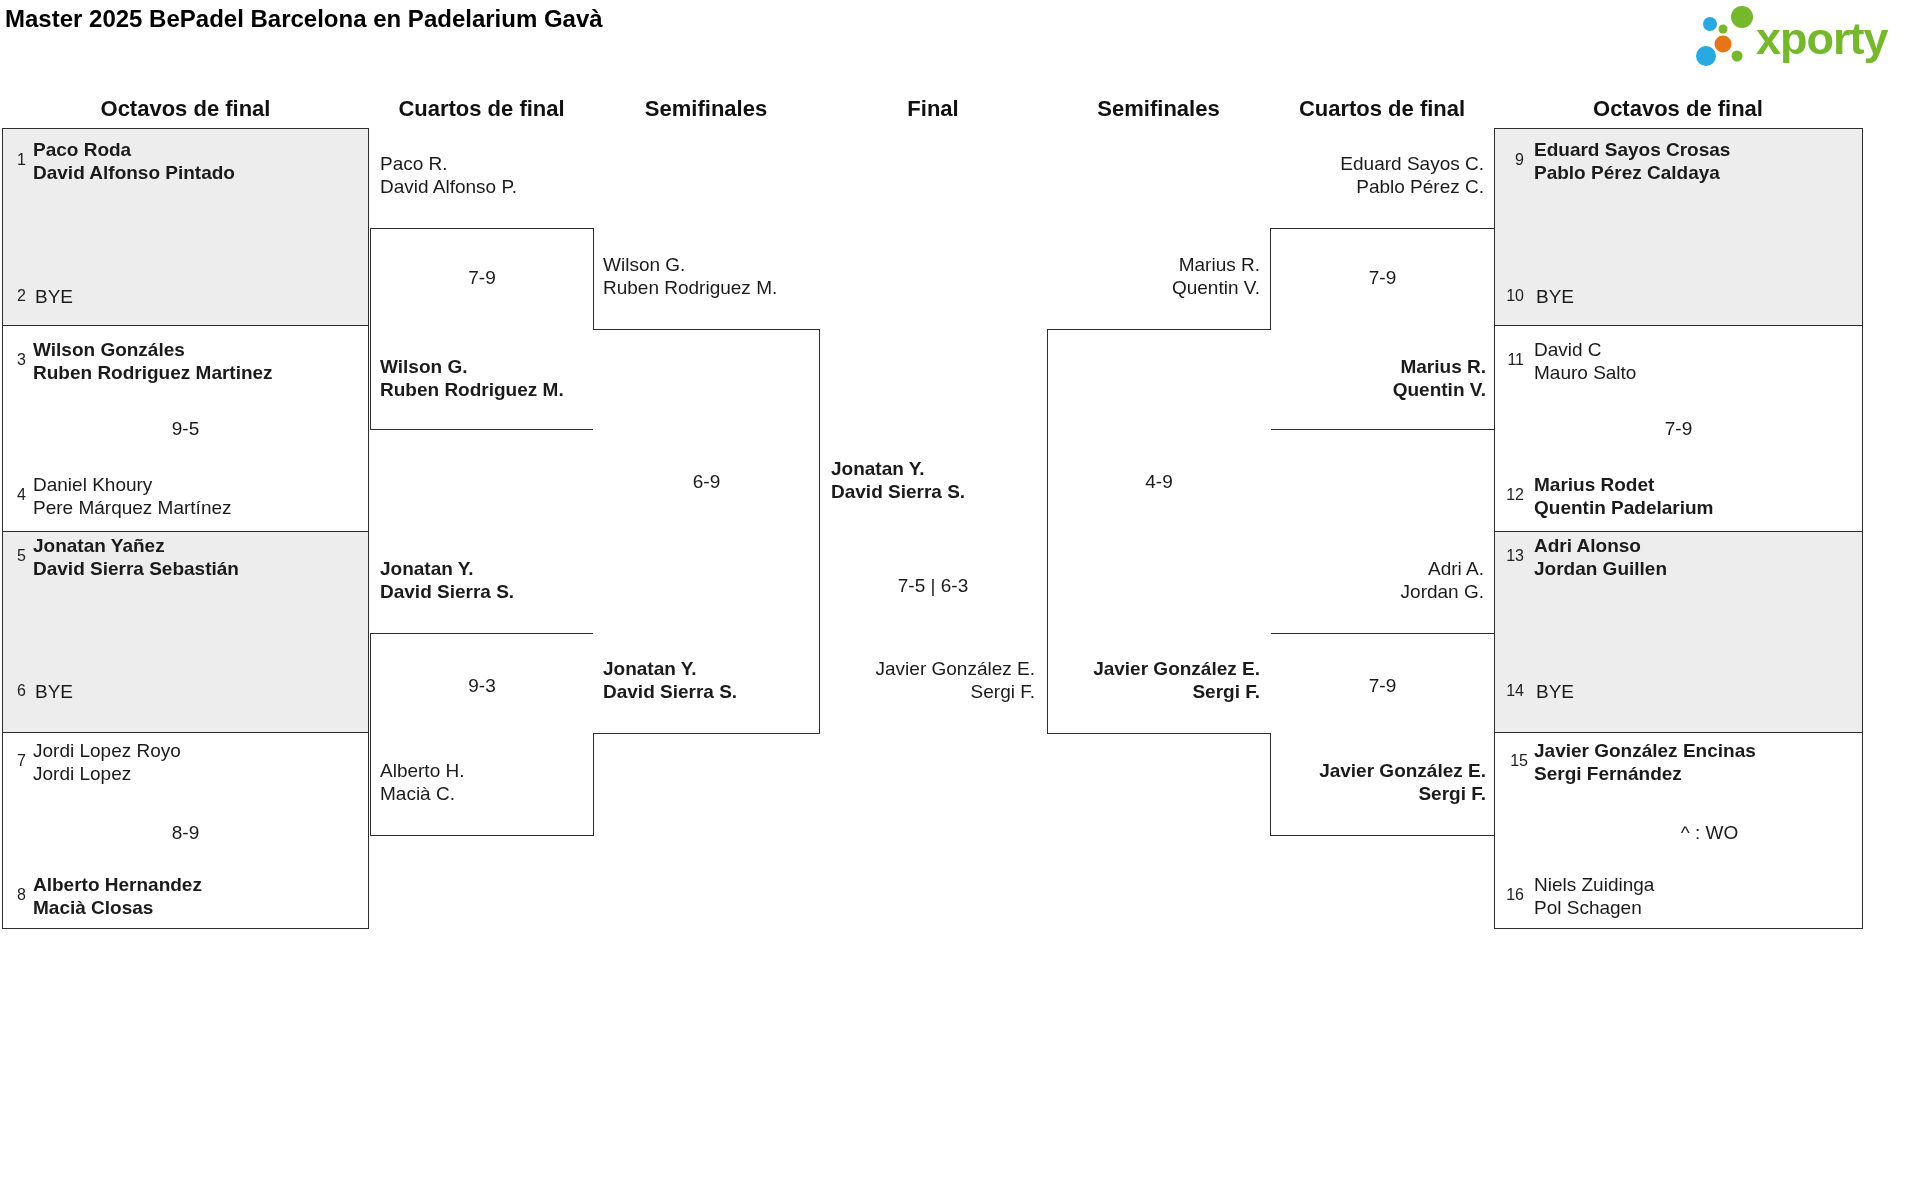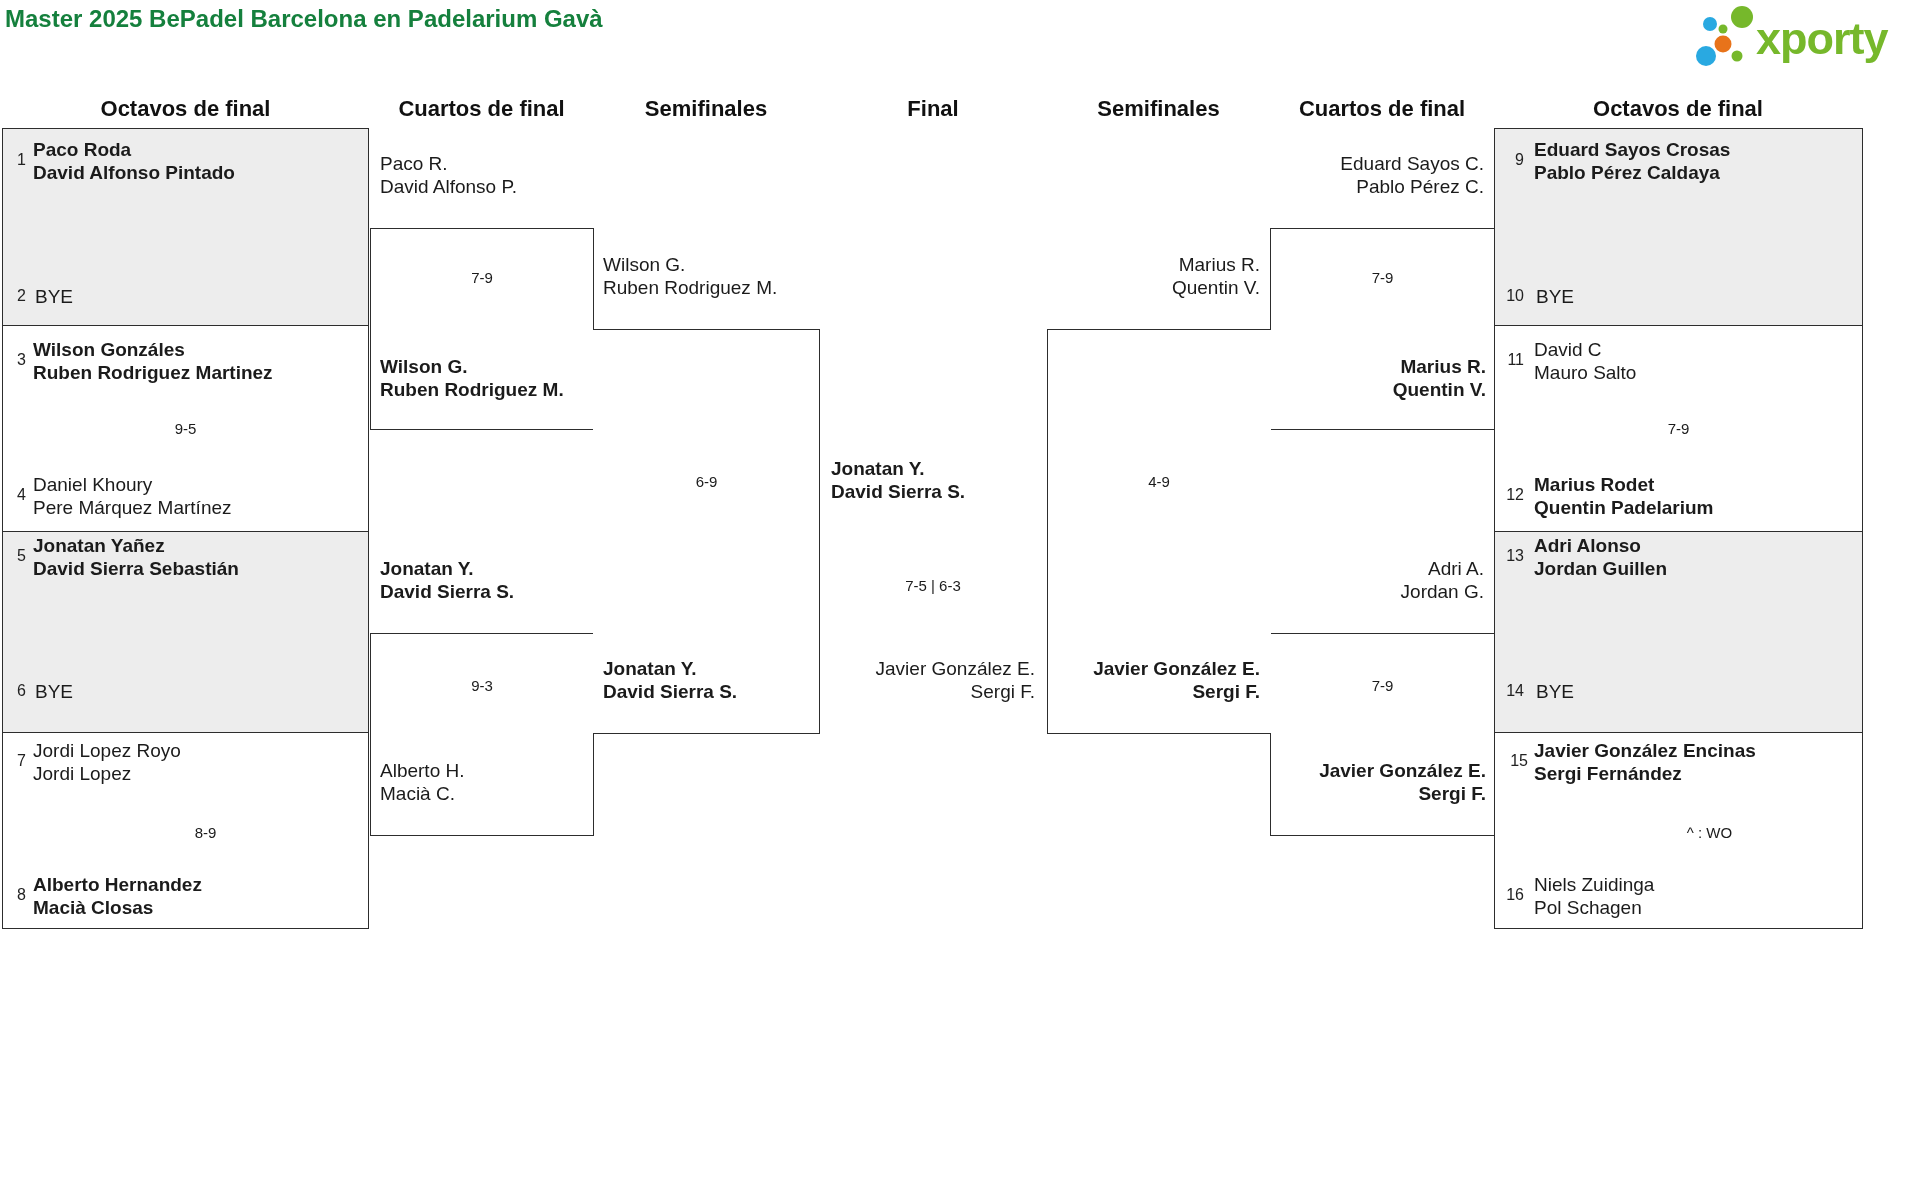--- a/index.html
+++ b/index.html
@@ -1,28 +1,28 @@
 <!DOCTYPE html>
 <html><head>
 <meta charset="utf-8">
 <style>
   html,body{margin:0;padding:0;background:#fff;}
   #stage{position:relative;width:1920px;height:1199px;background:#ffffff;overflow:hidden;
          font-family:"Liberation Sans",sans-serif;color:#1b1b1b;}
-  .title{position:absolute;left:5px;top:4px;font-size:24px;line-height:30px;font-weight:700;color:#15803d;}
+  .title{position:absolute;left:5px;top:4px;font-size:24px;line-height:30px;font-weight:700;color:#000000;}
   .hdr{position:absolute;top:96px;font-size:22px;font-weight:700;text-align:center;color:#111;white-space:nowrap;}
   .box{position:absolute;border:1px solid #2d2d2d;box-sizing:border-box;background:#fff;}
   .box.shade{background:#ededed;}
   .box.open-left{border-left:none;}
   .box.open-right{border-right:none;}
   .nm{position:absolute;font-size:19px;line-height:23px;white-space:nowrap;color:#1b1b1b;font-weight:400;}
   .nm.b{font-weight:700;}
   .nm.ra{text-align:right;}
   .seed{position:absolute;font-size:16px;line-height:20px;color:#222;text-align:right;}
-  .sc{position:absolute;font-size:15px;line-height:23px;text-align:center;color:#1b1b1b;}
+  .sc{position:absolute;font-size:19px;line-height:23px;text-align:center;color:#1b1b1b;}
   .logo{position:absolute;left:1684px;top:4px;}
 </style>
 </head>
 <body>
 
 <div id="stage">
 
   <div class="title">
     <div>Master 2025 BePadel Barcelona en Padelarium Gavà</div>
   </div>
@@ -89,21 +89,21 @@
     <div>David Sierra Sebastián</div>
   </div>
   <div class="seed" style="left:4px;top:681px;width:22px;">6</div>
   <div class="nm" style="left:35px;top:680px;">BYE</div>
 
   <div class="seed" style="left:4px;top:751px;width:22px;">7</div>
   <div class="nm" style="left:33px;top:739px;">
     <div>Jordi Lopez Royo</div>
     <div>Jordi Lopez</div>
   </div>
-  <div class="sc" style="left:2px;top:821px;width:367px;padding-left:20px;">8-9</div>
+  <div class="sc" style="left:2px;top:821px;width:367px;">8-9</div>
   <div class="seed" style="left:4px;top:885px;width:22px;">8</div>
   <div class="nm b" style="left:33px;top:873px;">
     <div>Alberto Hernandez</div>
     <div>Macià Closas</div>
   </div>
 
   <div class="seed" style="left:1496px;top:150px;width:28px;">9</div>
   <div class="nm b" style="left:1534px;top:138px;">
     <div>Eduard Sayos Crosas</div>
     <div>Pablo Pérez Caldaya</div>

